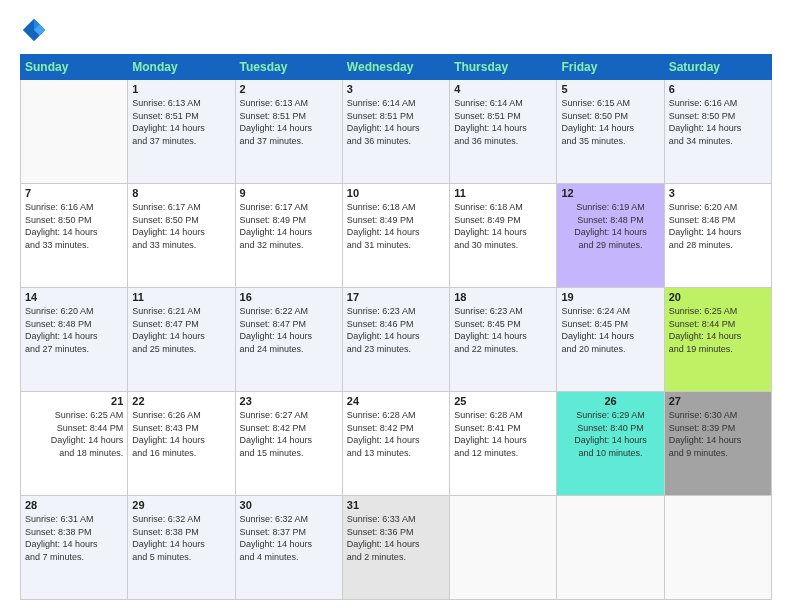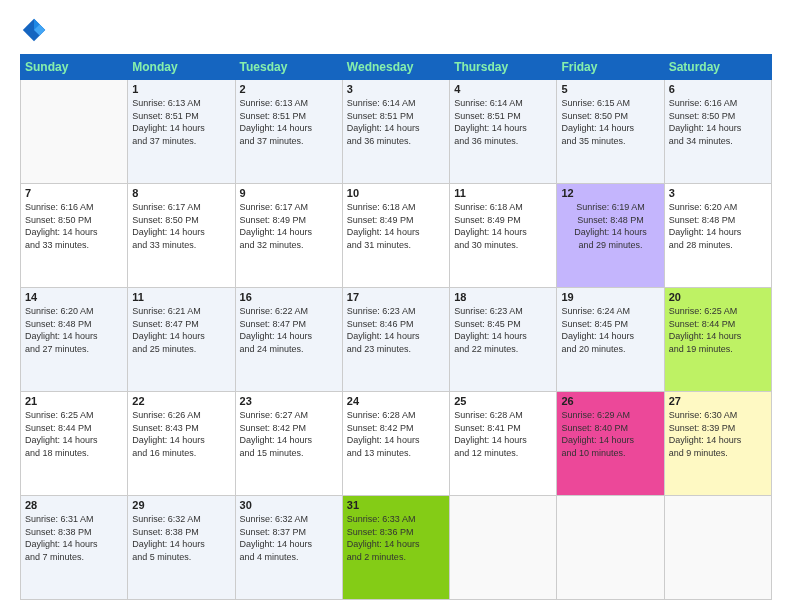--- a/index.html
+++ b/index.html
@@ -278,21 +278,21 @@
           </td>
           <td style="background: #bef264;">
             <span class="day-num">20</span>
             <div class="day-info" style="white-space: pre-line;">Sunrise: 6:25 AM
 Sunset: 8:44 PM
 Daylight: 14 hours
 and 19 minutes.</div>
           </td>
         </tr>
         <tr class="week-row">
-          <td style="background: rgb(255, 255, 255);">
+          <td style="background: rgb(255, 255, 255); text-align: right;">
             <span class="day-num">21</span>
             <div class="day-info" style="white-space: pre-line;">Sunrise: 6:25 AM
 Sunset: 8:44 PM
 Daylight: 14 hours
 and 18 minutes.</div>
           </td>
           <td style="background: rgb(255, 255, 255);">
             <span class="day-num">22</span>
             <div class="day-info" style="white-space: pre-line;">Sunrise: 6:26 AM
 Sunset: 8:43 PM
@@ -313,28 +313,28 @@
 Daylight: 14 hours
 and 13 minutes.</div>
           </td>
           <td style="background: rgb(255, 255, 255);">
             <span class="day-num">25</span>
             <div class="day-info" style="white-space: pre-line;">Sunrise: 6:28 AM
 Sunset: 8:41 PM
 Daylight: 14 hours
 and 12 minutes.</div>
           </td>
-          <td style="background: #ec4899;">
+          <td style="background: #5eead4; text-align: center;">
             <span class="day-num">26</span>
             <div class="day-info" style="white-space: pre-line;">Sunrise: 6:29 AM
 Sunset: 8:40 PM
 Daylight: 14 hours
 and 10 minutes.</div>
           </td>
-          <td style="background: #fef9c3;">
+          <td style="background: #a3a3a3;">
             <span class="day-num">27</span>
             <div class="day-info" style="white-space: pre-line;">Sunrise: 6:30 AM
 Sunset: 8:39 PM
 Daylight: 14 hours
 and 9 minutes.</div>
           </td>
         </tr>
         <tr class="week-row">
           <td style="background: rgb(240, 244, 250);">
             <span class="day-num">28</span>
@@ -350,21 +350,21 @@
 Daylight: 14 hours
 and 5 minutes.</div>
           </td>
           <td style="background: rgb(240, 244, 250);">
             <span class="day-num">30</span>
             <div class="day-info" style="white-space: pre-line;">Sunrise: 6:32 AM
 Sunset: 8:37 PM
 Daylight: 14 hours
 and 4 minutes.</div>
           </td>
-          <td style="background: #84cc16;">
+          <td style="background: #e5e5e5;">
             <span class="day-num">31</span>
             <div class="day-info" style="white-space: pre-line;">Sunrise: 6:33 AM
 Sunset: 8:36 PM
 Daylight: 14 hours
 and 2 minutes.</div>
           </td>
           <td class="empty" style="background: rgb(249, 249, 249);"></td>
           <td class="empty" style="background: rgb(249, 249, 249);"></td>
           <td class="empty" style="background: rgb(249, 249, 249);"></td>
         </tr>

